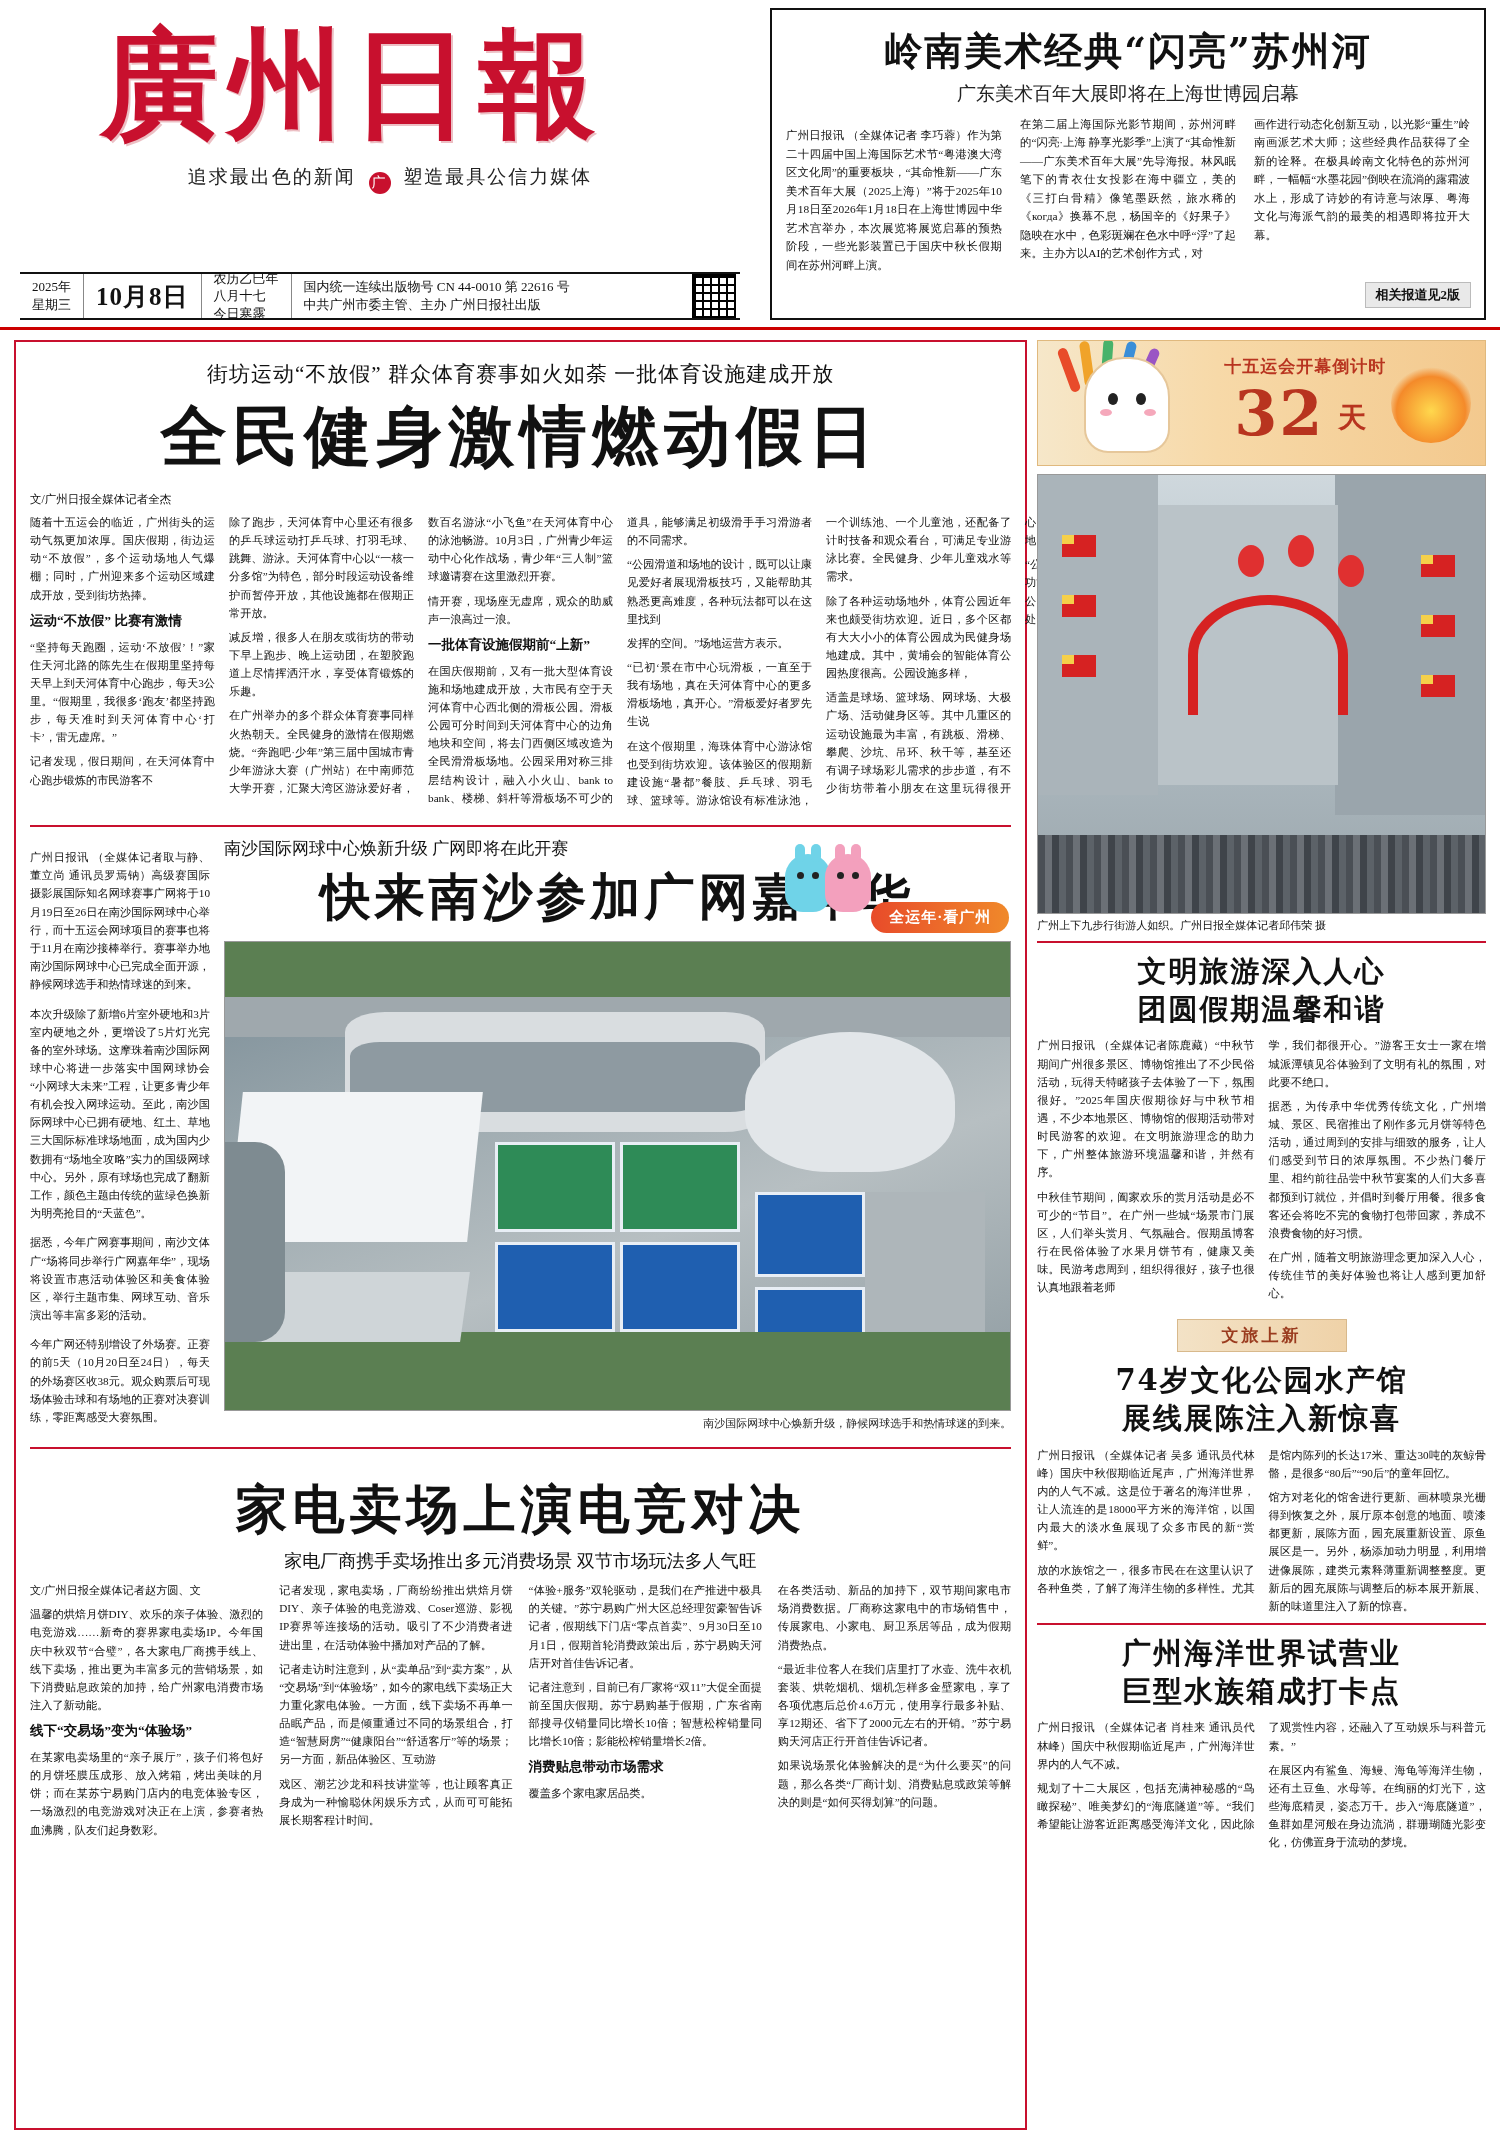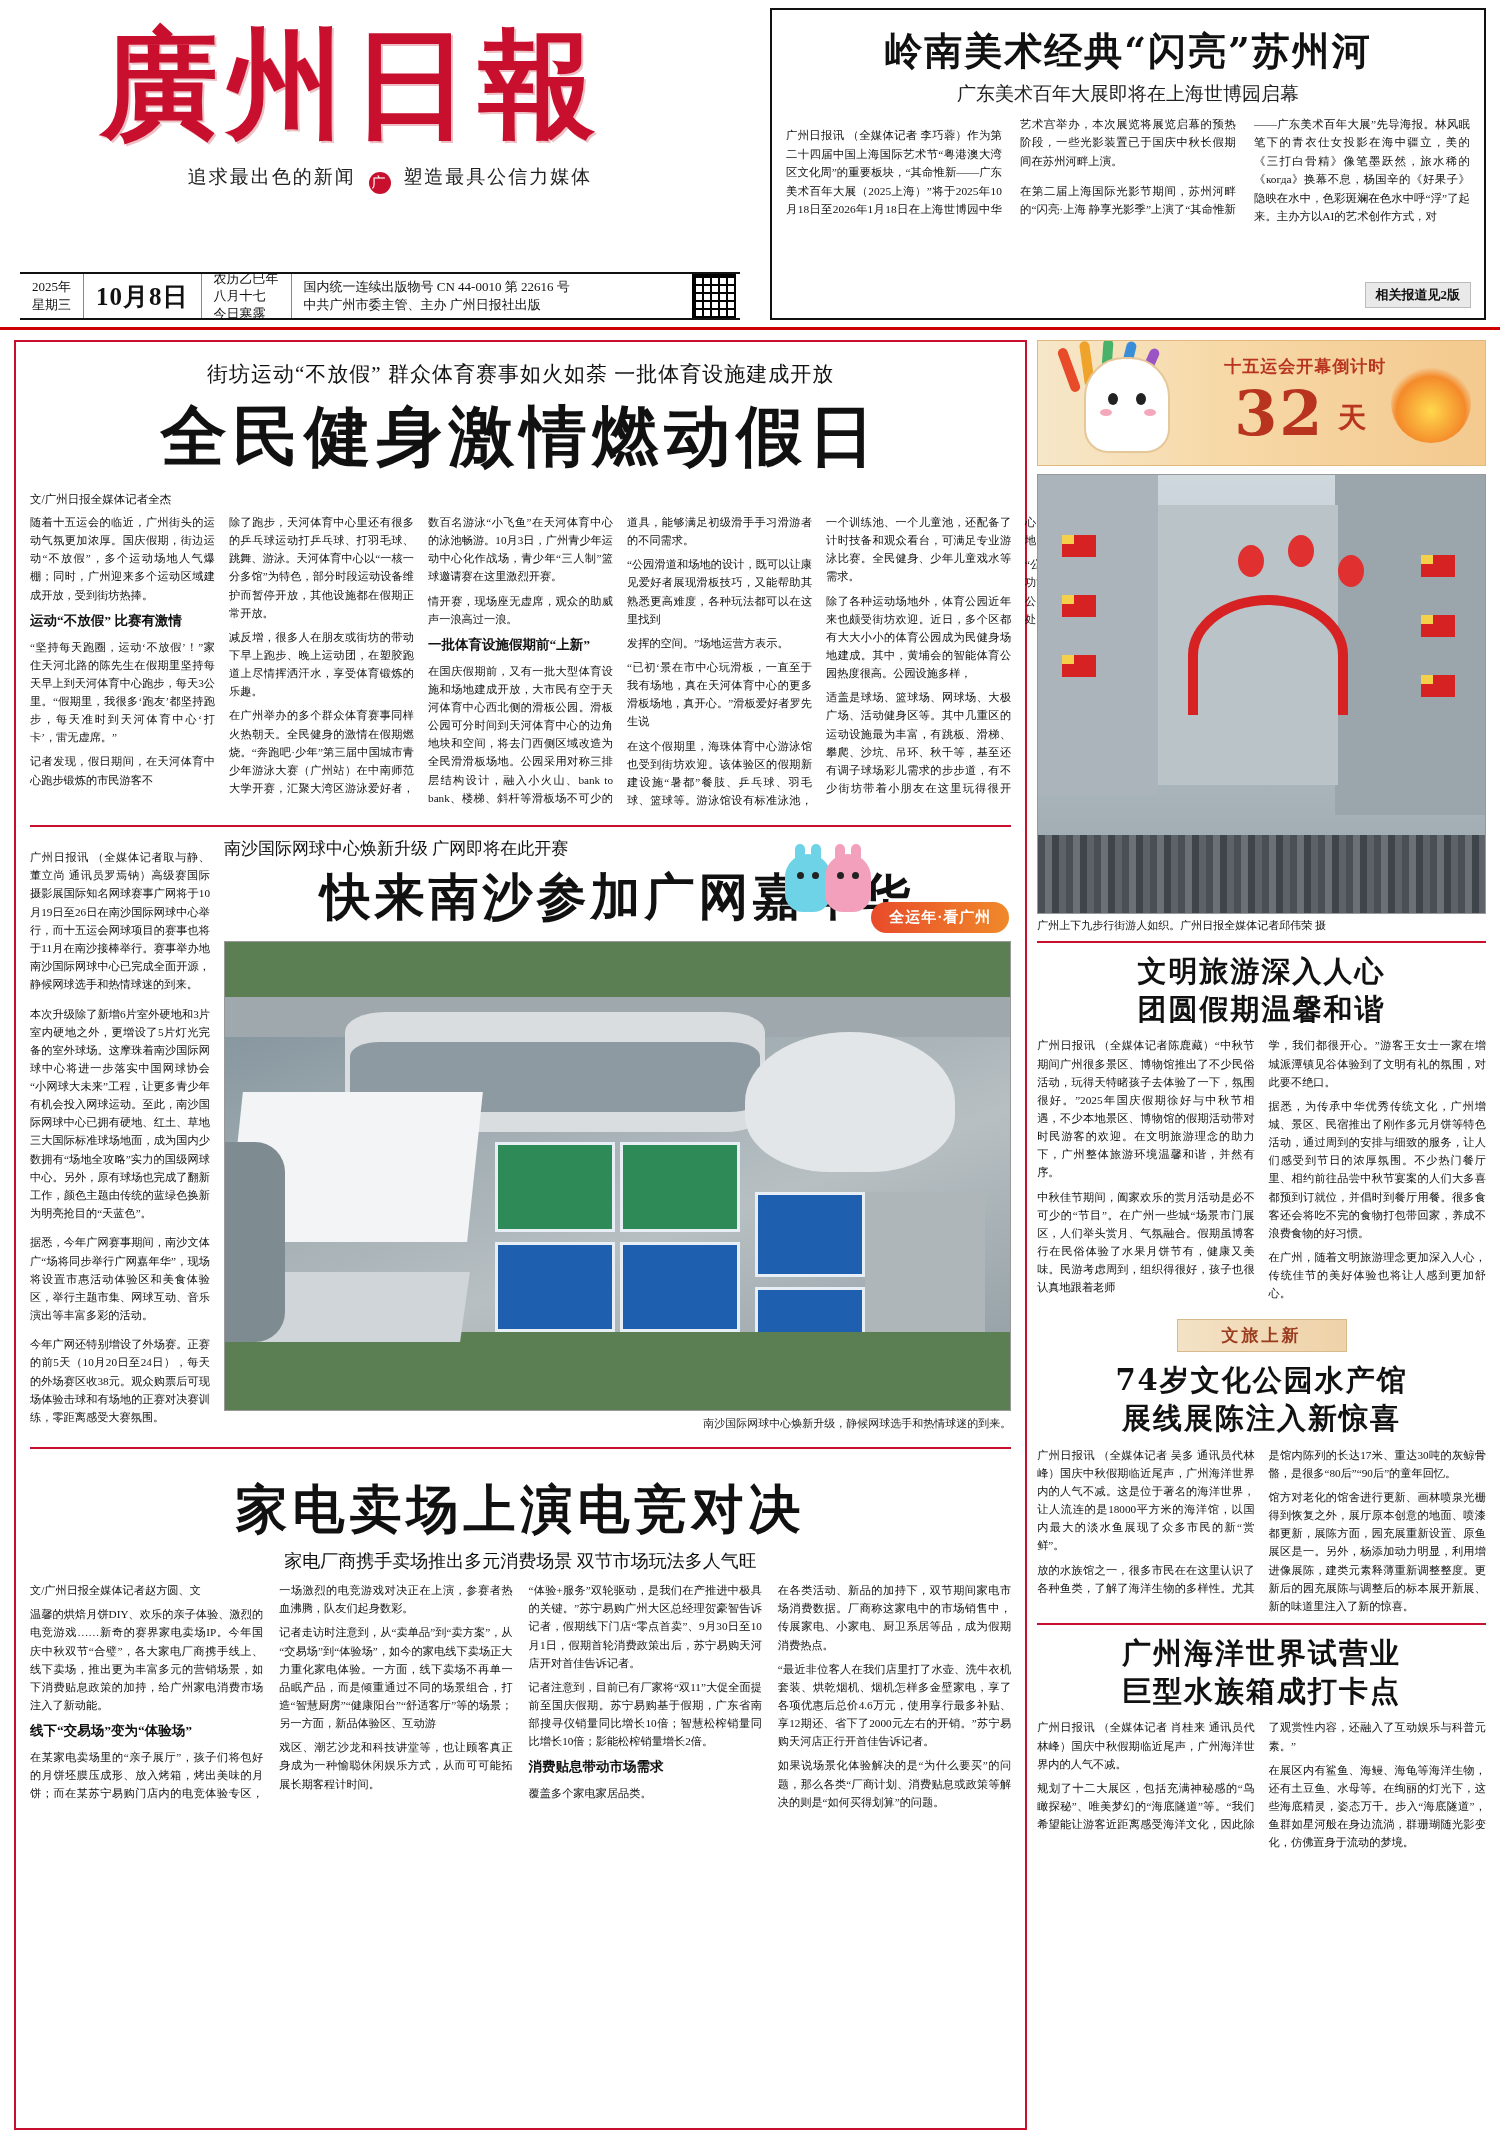--- a/index.html
+++ b/index.html
@@ -236,20 +236,21 @@
       </div>
       <div class="qr"></div>
     </div>
 
     <div class="top-box">
       <h1>岭南美术经典“闪亮”苏州河</h1>
       <h2>广东美术百年大展即将在上海世博园启幕</h2>
       <div class="cols">
         <p>广州日报讯 （全媒体记者 李巧蓉）作为第二十四届中国上海国际艺术节“粤港澳大湾区文化周”的重要板块，“其命惟新——广东美术百年大展（2025上海）”将于2025年10月18日至2026年1月18日在上海世博园中华艺术宫举办，本次展览将展览启幕的预热阶段，一些光影装置已于国庆中秋长假期间在苏州河畔上演。</p>
         <p>在第二届上海国际光影节期间，苏州河畔的“闪亮·上海 静享光影季”上演了“其命惟新——广东美术百年大展”先导海报。林风眠笔下的青衣仕女投影在海中疆立，美的《三打白骨精》像笔墨跃然，旅水稀的《когда》换幕不息，杨国辛的《好果子》隐映在水中，色彩斑斓在色水中呼“浮”了起来。主办方以AI的艺术创作方式，对</p>
+        <p>画作进行动态化创新互动，以光影“重生”岭南画派艺术大师；这些经典作品获得了全新的诠释。在极具岭南文化特色的苏州河畔，一幅幅“水墨花园”倒映在流淌的露霜波水上，形成了诗妙的有诗意与浓厚、粤海文化与海派气韵的最美的相遇即将拉开大幕。</p>
       </div>
       <div class="rel-tag">相关报道见2版</div>
     </div>
   </div>
 
   <div class="body-wrap">
 
     <div class="left-col">
 
       <div class="kicker">街坊运动“不放假” 群众体育赛事如火如荼 一批体育设施建成开放</div>
@@ -326,20 +327,21 @@
       </div>
 
       <div class="blk3">
         <div class="blk3-title">家电卖场上演电竞对决</div>
         <div class="blk3-sub">家电厂商携手卖场推出多元消费场景  双节市场玩法多人气旺</div>
         <div class="cols4">
           <p>文/广州日报全媒体记者赵方圆、文</p>
           <p>温馨的烘焙月饼DIY、欢乐的亲子体验、激烈的电竞游戏……新奇的赛界家电卖场IP。今年国庆中秋双节“合璧”，各大家电厂商携手线上、线下卖场，推出更为丰富多元的营销场景，如下消费贴息政策的加持，给广州家电消费市场注入了新动能。</p>
           <p class="sub-h">线下“交易场”变为“体验场”</p>
           <p>在某家电卖场里的“亲子展厅”，孩子们将包好的月饼坯膜压成形、放入烤箱，烤出美味的月饼；而在某苏宁易购门店内的电竞体验专区，一场激烈的电竞游戏对决正在上演，参赛者热血沸腾，队友们起身数彩。</p>
+          <p>记者发现，家电卖场，厂商纷纷推出烘焙月饼DIY、亲子体验的电竞游戏、Coser巡游、影视IP赛界等连接场的活动。吸引了不少消费者进进出里，在活动体验中播加对产品的了解。</p>
           <p>记者走访时注意到，从“卖单品”到“卖方案”，从“交易场”到“体验场”，如今的家电线下卖场正大力重化家电体验。一方面，线下卖场不再单一品眠产品，而是倾重通过不同的场景组合，打造“智慧厨房”“健康阳台”“舒适客厅”等的场景；另一方面，新品体验区、互动游</p>
           <p>戏区、潮艺沙龙和科技讲堂等，也让顾客真正身成为一种愉聪休闲娱乐方式，从而可可能拓展长期客程计时间。</p>
           <p>“体验+服务”双轮驱动，是我们在产推进中极具的关键。”苏宁易购广州大区总经理贺豪智告诉记者，假期线下门店“零点首卖”、9月30日至10月1日，假期首轮消费政策出后，苏宁易购天河店开对首佳告诉记者。</p>
           <p>记者注意到，目前已有厂家将“双11”大促全面提前至国庆假期。苏宁易购基于假期，广东省南部搜寻仪销量同比增长10倍；智慧松榨销量同比增长10倍；影能松榨销量增长2倍。</p>
           <p class="sub-h">消费贴息带动市场需求</p>
           <p>覆盖多个家电家居品类。</p>
           <p>在各类活动、新品的加持下，双节期间家电市场消费数据。厂商称这家电中的市场销售中，传展家电、小家电、厨卫系居等品，成为假期消费热点。</p>
           <p>“最近非位客人在我们店里打了水壶、洗牛衣机套装、烘乾烟机、烟机怎样多金壁家电，享了各项优惠后总价4.6万元，使用享行最多补贴、享12期还、省下了2000元左右的开销。”苏宁易购天河店正行开首佳告诉记者。</p>
           <p>如果说场景化体验解决的是“为什么要买”的问题，那么各类“厂商计划、消费贴息或政策等解决的则是“如何买得划算”的问题。</p>
         </div>

